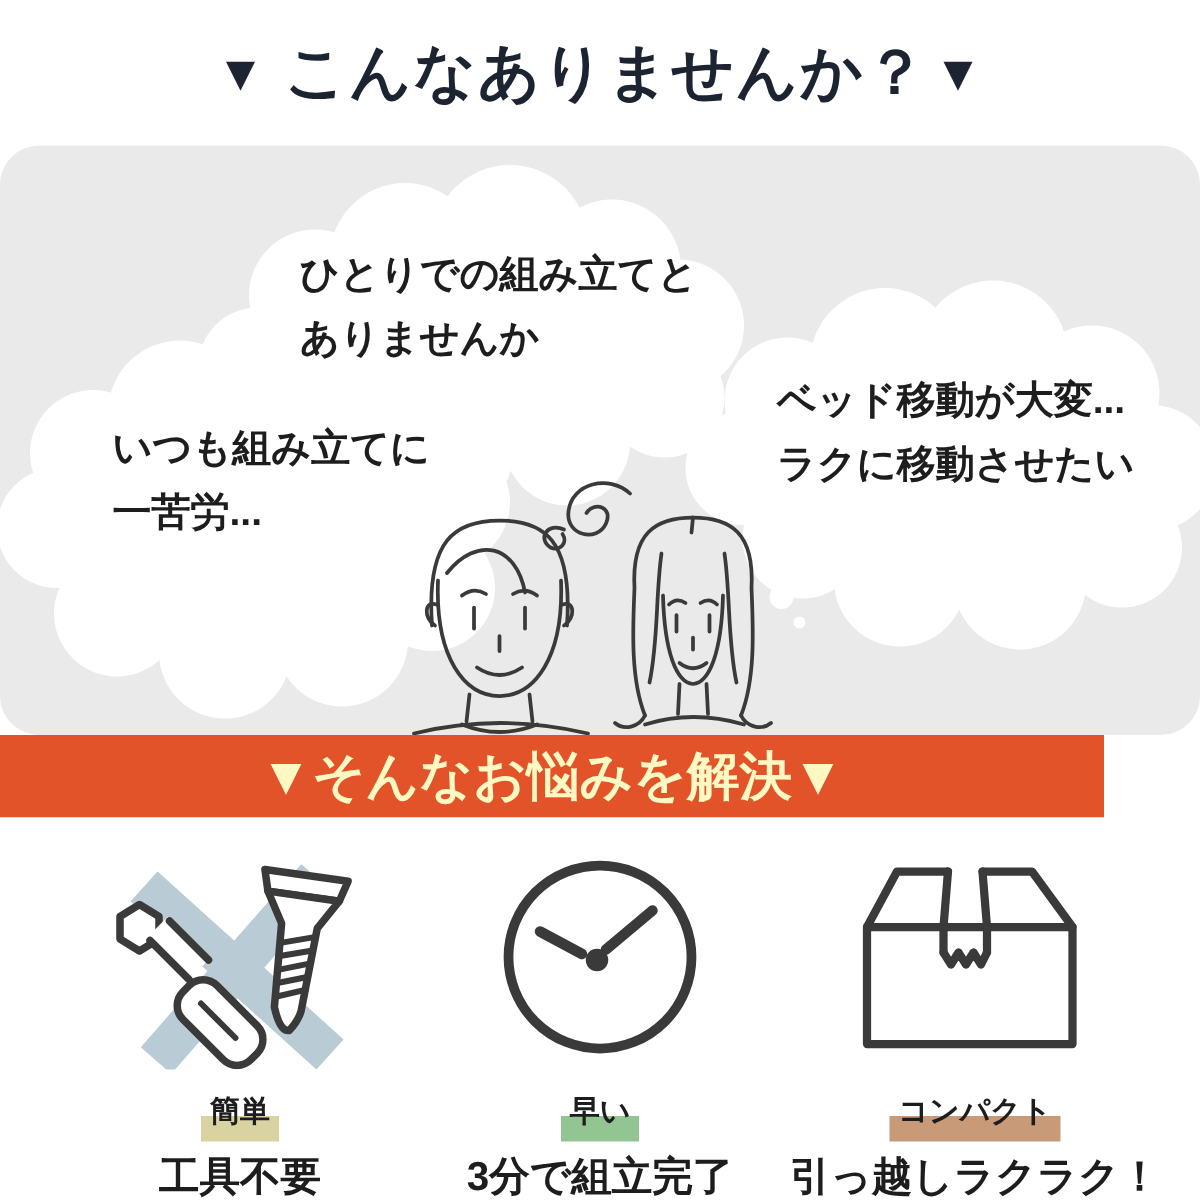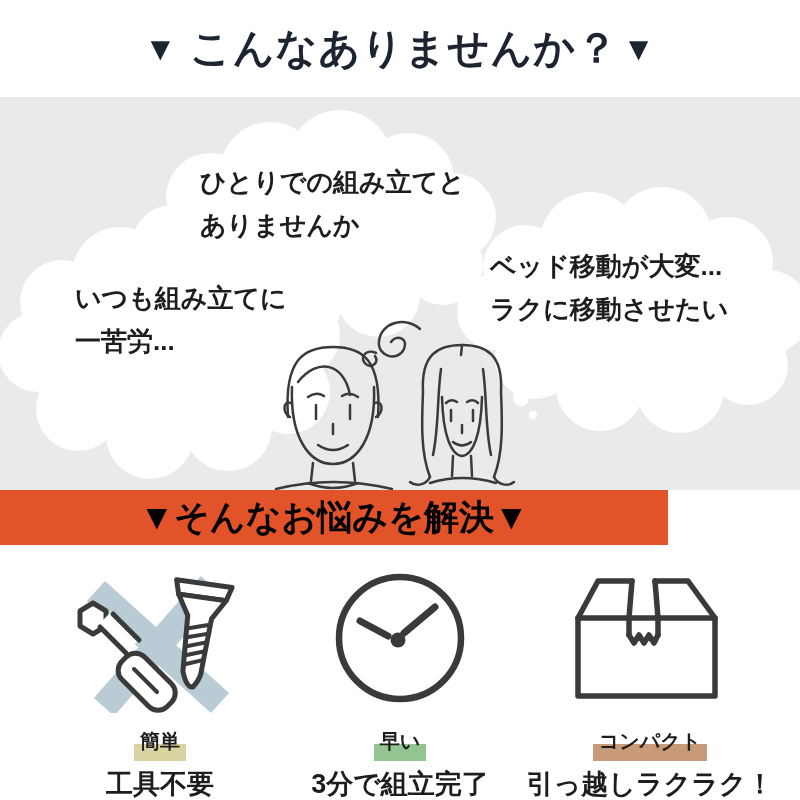--- a/index.html
+++ b/index.html
@@ -13,35 +13,35 @@
     position:absolute;left:0;top:0;width:800px;height:97px;background:#fff;
     display:flex;align-items:center;justify-content:center;
     color:var(--navy,#1d2431);font-weight:700;font-size:41px;letter-spacing:1px;white-space:nowrap;
   }
   .header .marker{font-size:33px;}
   .header .marker.left{margin-right:12px;}
   .header .marker.right{margin-left:4px;}
   .header .hl{color:var(--blue,#2a4d9a);}
   
   .worry{
-    position:absolute;left:0;top:97px;width:800px;height:393px;background:var(--gray_bg,#eaeaea);
+    position:absolute;left:0;top:97px;width:800px;height:393px;background:var(--gray_bg,#eaeaea);border-radius:26px;
   }
   .worry svg{position:absolute;left:0;top:0;}
   .bubble-text{
     position:absolute;color:var(--text,#1d1d1d);font-weight:700;font-size:26px;line-height:43px;white-space:nowrap;
   }
   .bt1{left:200px;top:64px;}
   .bt2{left:58px;top:180px;margin-left:17px;}
-  .bt3{left:490px;top:148px;}
+  .bt3{left:518px;top:148px;}
   .ln{fill:none;stroke:var(--line,#3a3a3a);stroke-width:2.5;stroke-linecap:round;stroke-linejoin:round;}
   
   .banner{
-    position:absolute;left:0;top:490px;width:668px;height:55px;background:var(--orange,#e2532a);
+    position:absolute;left:0;top:490px;width:736px;height:55px;background:var(--orange,#e2532a);
     display:flex;align-items:center;justify-content:center;
-    color:#000000;font-weight:700;font-size:35px;white-space:nowrap;
+    color:#fef9c3;font-weight:700;font-size:35px;white-space:nowrap;
   }
   
   .features{position:absolute;left:0;top:545px;width:800px;height:255px;background:#fff;}
   .feature-col{position:absolute;top:0;width:260px;text-align:center;}
   .fc1{left:30px;}
   .fc2{left:270px;}
   .fc3{left:520px;}
   .feature-icon{height:150px;margin-top:18px;display:flex;align-items:center;justify-content:center;}
   .feature-title{
     display:inline-block;margin-top:12px;color:var(--text,#1d1d1d);

